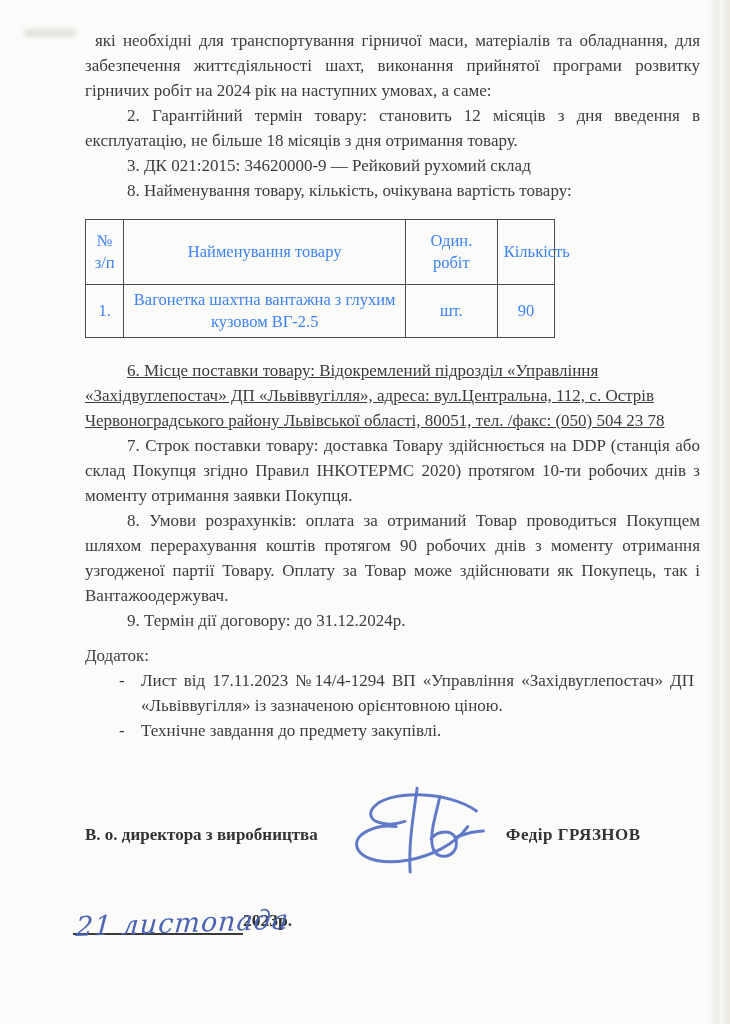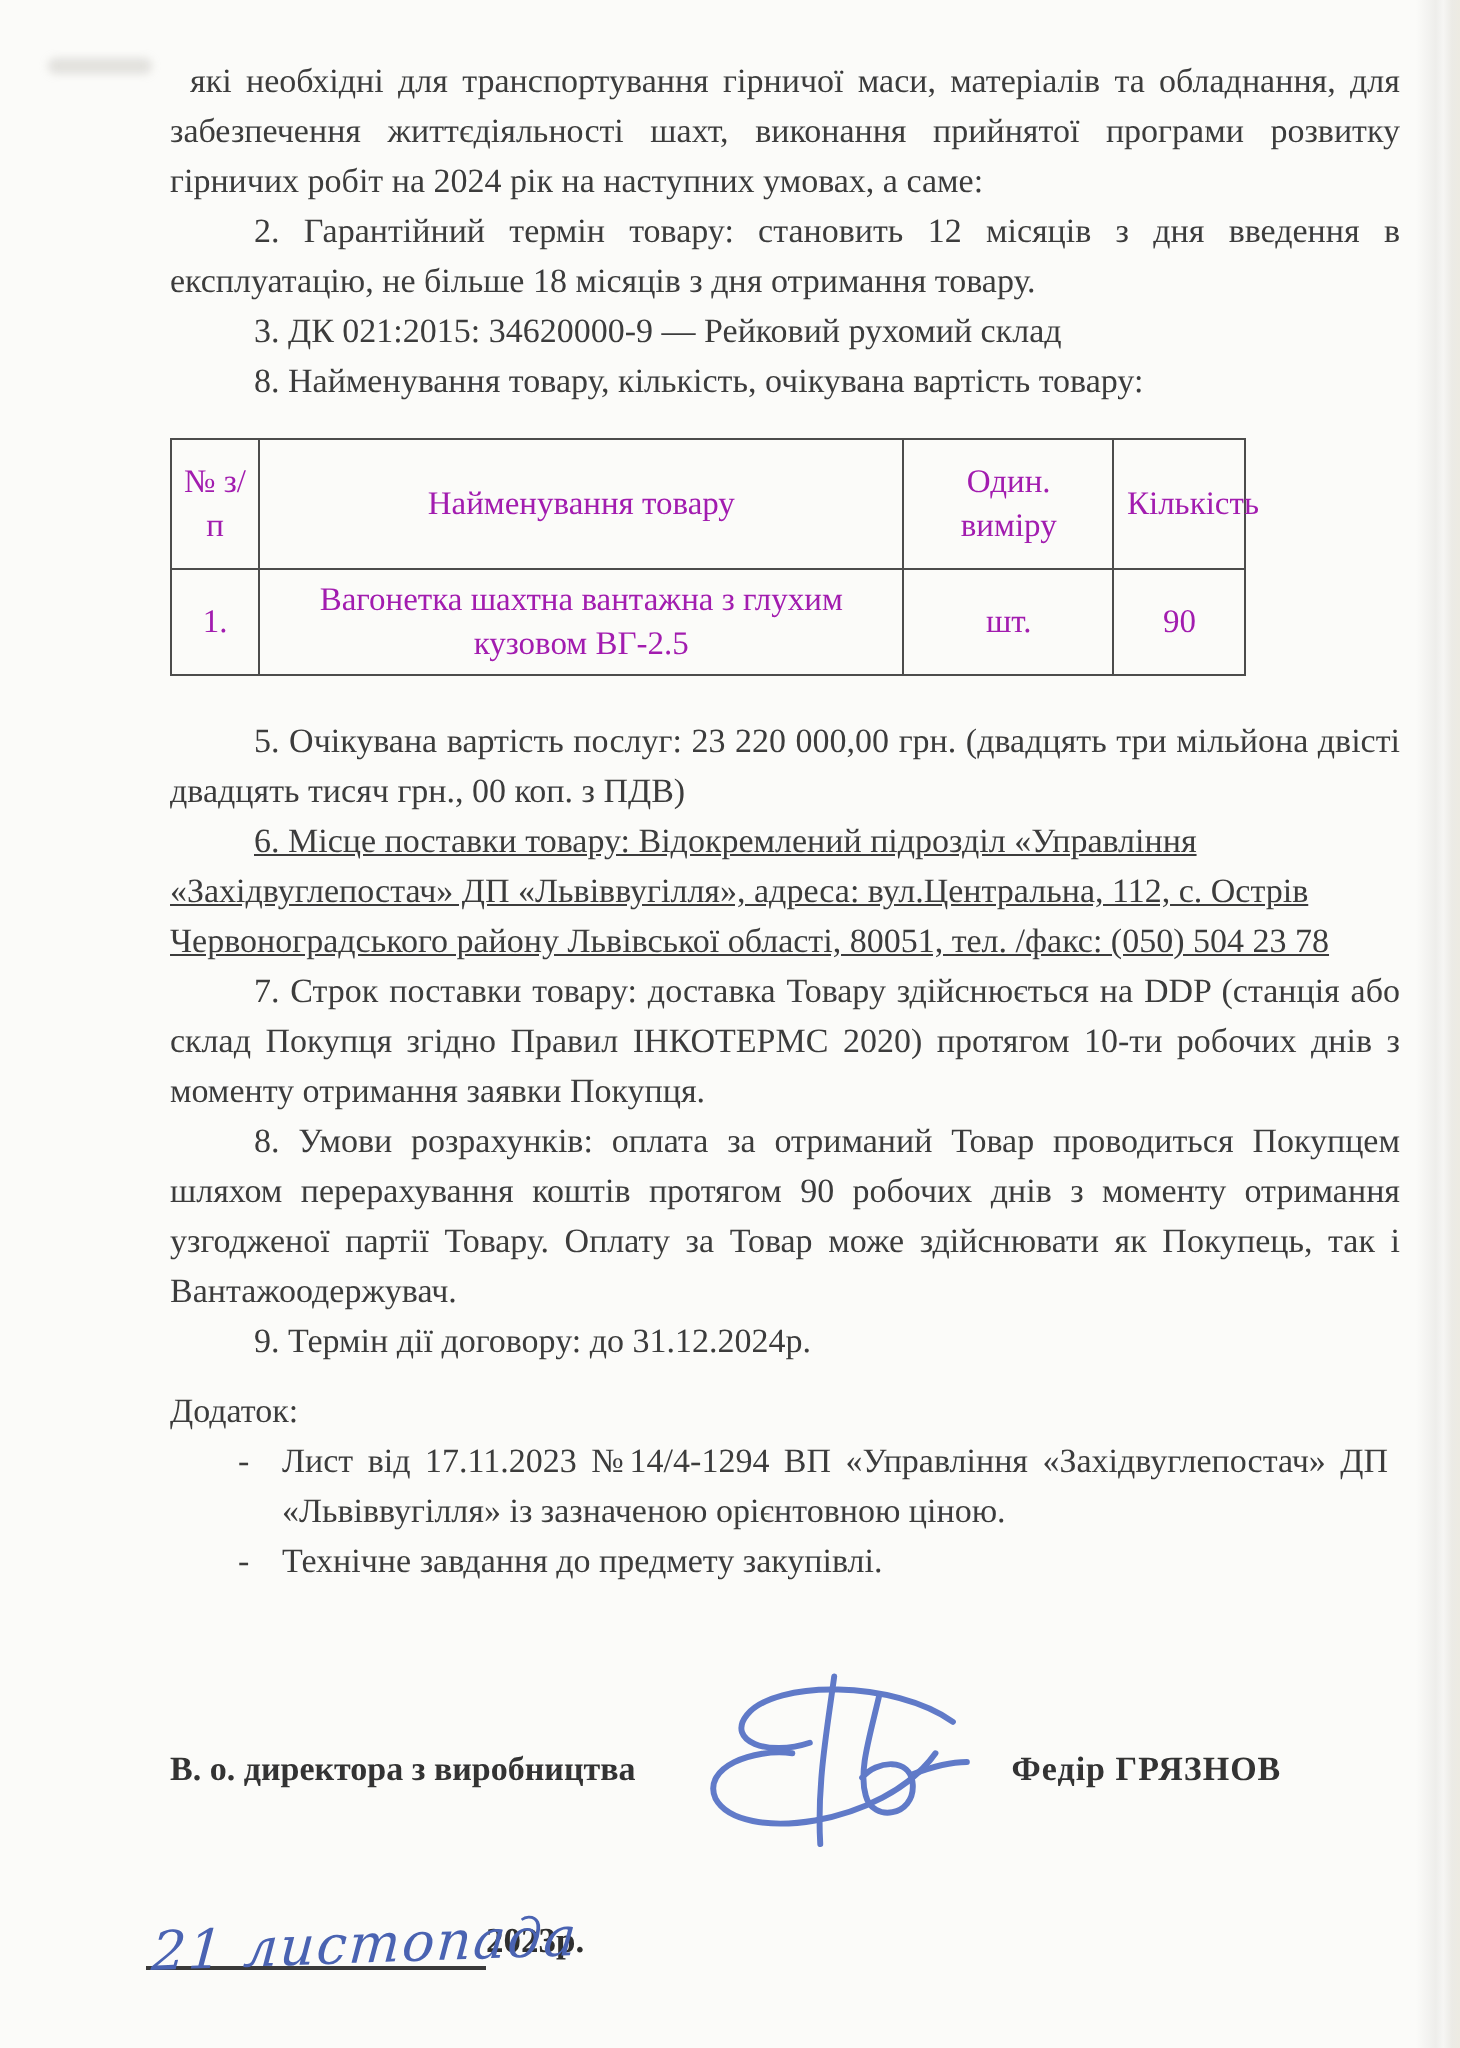--- a/index.html
+++ b/index.html
@@ -37,23 +37,23 @@
     border-radius: 4px;
   }
   p { margin: 0; text-align: justify; }
   .intro { text-indent: 10px; }
   .para { text-indent: 42px; }
   .manual-lines { white-space: pre-line; text-align: left; text-decoration: underline; }
   
   table.goods {
     border-collapse: collapse;
     margin: 16px 0 20px 0;
-    width: 538px;
+    width: 470px;
     table-layout: fixed;
-    color: #a21caf;
+    color: #3b82f6;
   }
   table.goods th, table.goods td {
     border: 1.4px solid #4c4c4c;
     font-weight: normal;
     text-align: center;
     vertical-align: middle;
     padding: 4px 6px;
     font-size: 16.5px;
     line-height: 22px;
   }
@@ -123,35 +123,34 @@
       <col class="c-num">
         <col class="c-name">
         <col class="c-unit">
         <col class="c-qty">
     </colgroup>
     <thead>
       <tr>
         <th>№ з/п</th>
         <th>Найменування товару</th>
         <th>Один.
-виміру</th>
+робіт</th>
         <th>Кількість</th>
       </tr>
     </thead>
     <tbody>
       <tr>
         <td>1.</td>
         <td class="name-cell">Вагонетка шахтна вантажна з глухим кузовом ВГ-2.5</td>
         <td>шт.</td>
         <td>90</td>
       </tr>
     </tbody>
   </table>
 
-  <p class="para">5. Очікувана вартість послуг:  23 220 000,00 грн. (двадцять три  мільйона двісті двадцять  тисяч грн., 00 коп. з ПДВ)</p>
   <p class="para manual-lines">6.  Місце поставки товару: Відокремлений підрозділ «Управління
 «Західвуглепостач» ДП «Львіввугілля», адреса: вул.Центральна, 112, с. Острів
 Червоноградського району Львівської області, 80051, тел. /факс: (050) 504 23 78</p>
   <p class="para">7. Строк поставки товару: доставка Товару здійснюється на DDP (станція або склад Покупця згідно Правил ІНКОТЕРМС 2020) протягом 10-ти робочих днів з моменту отримання заявки Покупця.</p>
   <p class="para">8. Умови розрахунків: оплата  за отриманий  Товар проводиться Покупцем шляхом перерахування коштів протягом 90 робочих днів з моменту отримання узгодженої партії Товару. Оплату за Товар може здійснювати як Покупець, так і Вантажоодержувач.</p>
   <p class="para">9. Термін дії договору:  до 31.12.2024р.</p>
 
   <div class="appendix">
     <p class="appendix-title">Додаток:</p>
     <ul class="appendix-list">

